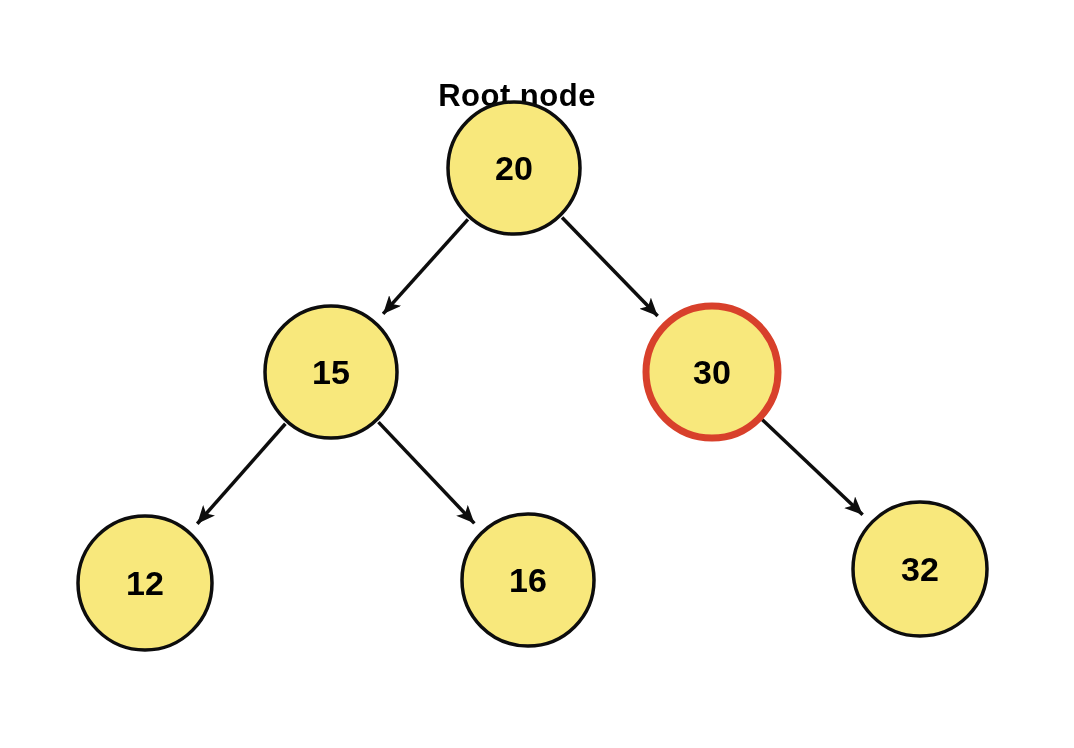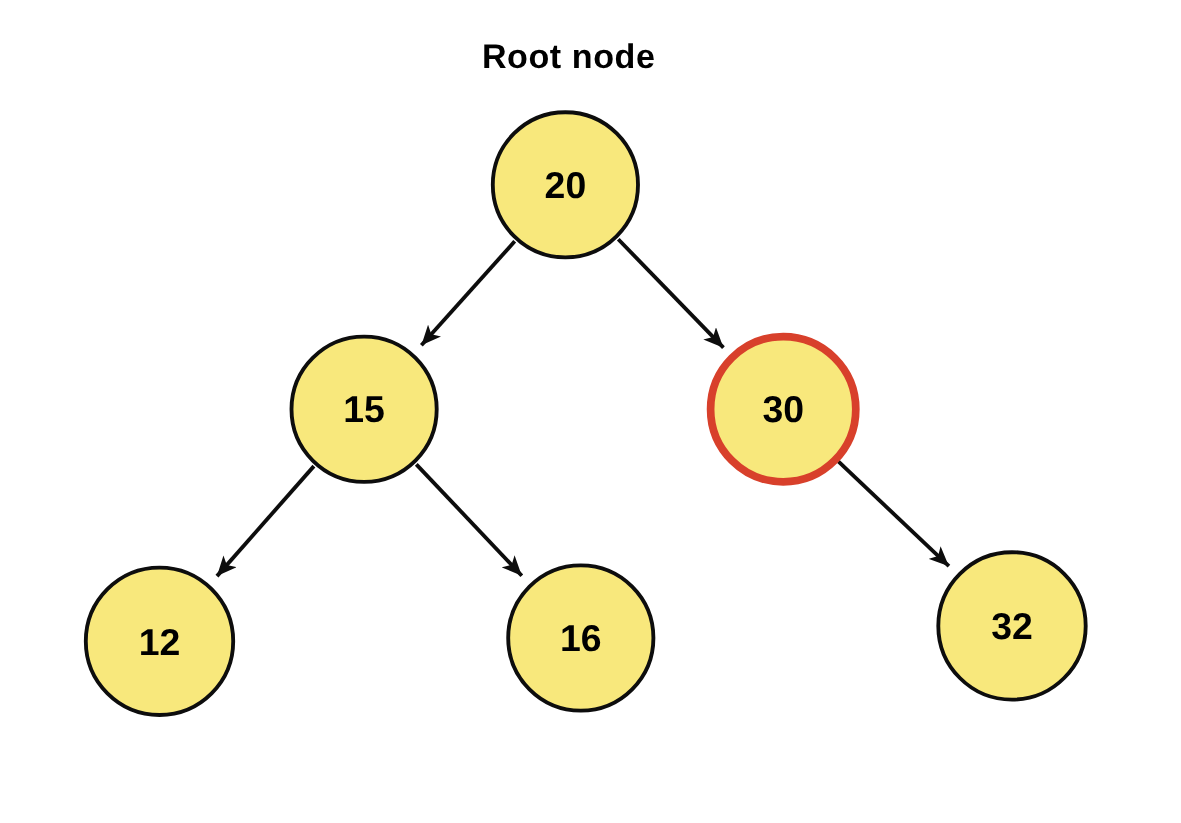--- a/index.html
+++ b/index.html
@@ -36,21 +36,21 @@
     font-size: 34px;
     font-weight: 700;
     fill: #000000;
     text-anchor: middle;
   }
 </style>
 </head>
 <body>
 
 <div class="canvas" style="background: rgb(255, 255, 255);">
-  <div class="diagram-title" style="color: rgb(0, 0, 0);">Root node</div>
+  <div class="diagram-title" style="color: rgb(0, 0, 0); margin-top: 44px;">Root node</div>
   <svg class="tree-svg" width="1074" height="748" viewBox="0 0 1074 748">
     <defs>
       <marker id="arrowhead" markerUnits="userSpaceOnUse" markerWidth="20" markerHeight="16" refX="18" refY="8" orient="auto">
         <path d="M0,0 L18,8 L0,16 L4.5,8 z" fill="#0d0d0d"></path>
       </marker>
     </defs>
     <g id="edges-layer">
         <line x1="467.92495635927287" y1="219.36234373064661" x2="383.0848319416915" y2="313.9382201305734" stroke="#0d0d0d" stroke-width="3.5" marker-end="url(#arrowhead)"></line>
         <line x1="562.0568010246376" y1="217.51306772235384" x2="657.6749205808445" y2="316.0287060529913" stroke="#0d0d0d" stroke-width="3.5" marker-end="url(#arrowhead)"></line>
         <line x1="285.3724521301778" y1="423.7602827985617" x2="197.24023596689787" y2="523.7382269407772" stroke="#0d0d0d" stroke-width="3.5" marker-end="url(#arrowhead)"></line>

